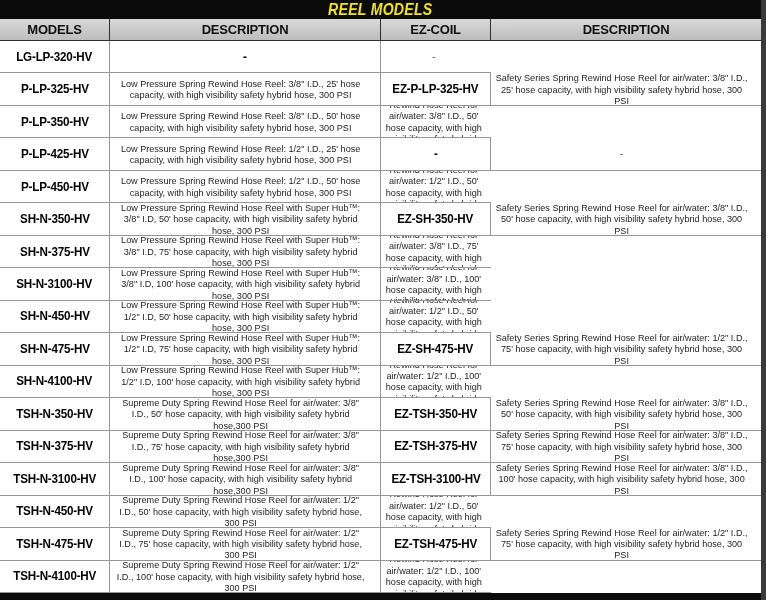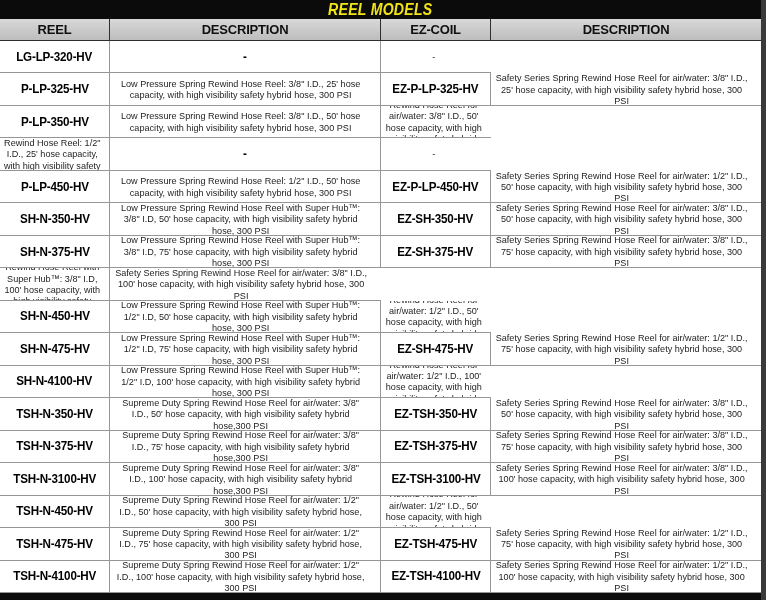--- a/index.html
+++ b/index.html
@@ -27,21 +27,21 @@
 </style>
 </head>
 <body>
 
 <div class="page">
   <div class="title-bar">
     <span class="title-text">REEL MODELS</span>
   </div>
 
   <div class="header-row">
-    <div class="header-cell">REEL</div>
+    <div class="header-cell">MODELS</div>
     <div class="header-cell">DESCRIPTION</div>
     <div class="header-cell">EZ-COIL</div>
     <div class="header-cell">DESCRIPTION</div>
   </div>
 
   <div class="tbody" id="table-body">
   <div class="row">
     <div class="cell model-cell">
       <span class="inner js-model">LG-LP-320-HV</span>
     </div>
@@ -74,41 +74,41 @@
     </div>
     <div class="cell desc-cell">
       <div class="inner js-desc">Low Pressure Spring Rewind Hose Reel: 3/8" I.D., 50' hose capacity, with high visibility safety hybrid hose, 300 PSI</div>
     </div>
     <div class="cell desc-cell">
       <div class="inner js-ezdesc">Safety Series Spring Rewind Hose Reel for air/water: 3/8" I.D., 50' hose capacity, with high visibility safety hybrid hose, 300 PSI</div>
     </div>
   </div>
 
   <div class="row">
+    <div class="cell model-cell">
+      <span class="inner js-model">P-LP-425-HV</span>
+    </div>
     <div class="cell desc-cell">
       <div class="inner js-desc">Low Pressure Spring Rewind Hose Reel: 1/2" I.D., 25' hose capacity, with high visibility safety hybrid hose, 300 PSI</div>
     </div>
     <div class="cell model-cell">
       <span class="inner js-ez">-</span>
     </div>
     <div class="cell desc-cell">
       <div class="inner js-ezdesc">-</div>
     </div>
   </div>
 
   <div class="row">
     <div class="cell model-cell">
       <span class="inner js-model">P-LP-450-HV</span>
     </div>
     <div class="cell desc-cell">
       <div class="inner js-desc">Low Pressure Spring Rewind Hose Reel: 1/2" I.D., 50' hose capacity, with high visibility safety hybrid hose, 300 PSI</div>
     </div>
-    <div class="cell model-cell">
-      <span class="inner js-ez">EZ-P-LP-450-HV</span>
-    </div>
     <div class="cell desc-cell">
       <div class="inner js-ezdesc">Safety Series Spring Rewind Hose Reel for air/water: 1/2" I.D., 50' hose capacity, with high visibility safety hybrid hose, 300 PSI</div>
     </div>
   </div>
 
   <div class="row">
     <div class="cell model-cell">
       <span class="inner js-model">SH-N-350-HV</span>
     </div>
     <div class="cell desc-cell">
@@ -122,29 +122,29 @@
     </div>
   </div>
 
   <div class="row">
     <div class="cell model-cell">
       <span class="inner js-model">SH-N-375-HV</span>
     </div>
     <div class="cell desc-cell">
       <div class="inner js-desc">Low Pressure Spring Rewind Hose Reel with Super Hub™: 3/8" I.D, 75' hose capacity, with high visibility safety hybrid hose, 300 PSI</div>
     </div>
-    <div class="cell model-cell">
-      <span class="inner js-ez">EZ-SH-375-HV</span>
-    </div>
     <div class="cell desc-cell">
       <div class="inner js-ezdesc">Safety Series Spring Rewind Hose Reel for air/water: 3/8" I.D., 75' hose capacity, with high visibility safety hybrid hose, 300 PSI</div>
     </div>
   </div>
 
   <div class="row">
+    <div class="cell model-cell">
+      <span class="inner js-model">SH-N-3100-HV</span>
+    </div>
     <div class="cell desc-cell">
       <div class="inner js-desc">Low Pressure Spring Rewind Hose Reel with Super Hub™: 3/8" I.D, 100' hose capacity, with high visibility safety hybrid hose, 300 PSI</div>
     </div>
     <div class="cell desc-cell">
       <div class="inner js-ezdesc">Safety Series Spring Rewind Hose Reel for air/water: 3/8" I.D., 100' hose capacity, with high visibility safety hybrid hose, 300 PSI</div>
     </div>
   </div>
 
   <div class="row">
     <div class="cell model-cell">
@@ -256,23 +256,20 @@
       <div class="inner js-ezdesc">Safety Series Spring Rewind Hose Reel for air/water: 1/2" I.D., 75' hose capacity, with high visibility safety hybrid hose, 300 PSI</div>
     </div>
   </div>
 
   <div class="row">
     <div class="cell model-cell">
       <span class="inner js-model">TSH-N-4100-HV</span>
     </div>
     <div class="cell desc-cell">
       <div class="inner js-desc">Supreme Duty Spring Rewind Hose Reel for air/water: 1/2" I.D., 100' hose capacity, with high visibility safety hybrid hose, 300 PSI</div>
-    </div>
-    <div class="cell model-cell">
-      <span class="inner js-ez">EZ-TSH-4100-HV</span>
     </div>
     <div class="cell desc-cell">
       <div class="inner js-ezdesc">Safety Series Spring Rewind Hose Reel for air/water: 1/2" I.D., 100' hose capacity, with high visibility safety hybrid hose, 300 PSI</div>
     </div>
   </div>
 </div>
 
   <div class="bottom-bar"></div>
 </div>
 

